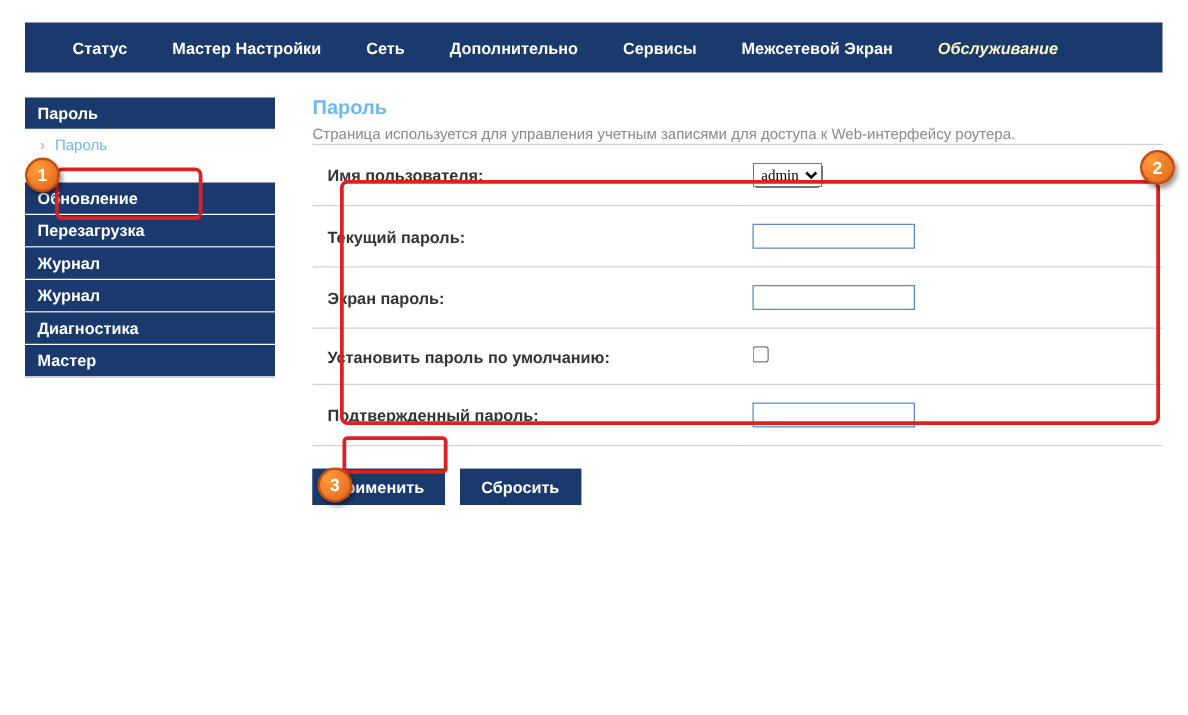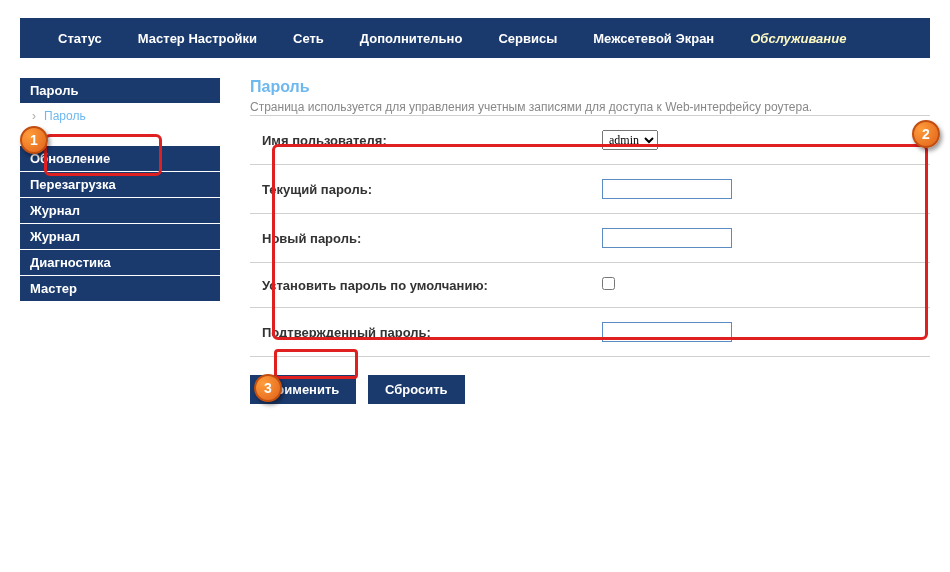--- a/index.html
+++ b/index.html
@@ -199,21 +199,21 @@
             <select>
               <option>admin</option>
             </select>
           </td>
         </tr>
         <tr>
           <td class="form-label">Текущий пароль:</td>
           <td class="form-value"><input type="password" style=""></td>
         </tr>
         <tr>
-          <td class="form-label">Новый пароль:</td>
+          <td class="form-label">Экран пароль:</td>
           <td class="form-value"><input type="password" style=""></td>
         </tr>
         <tr>
           <td class="form-label">Установить пароль по умолчанию:</td>
           <td class="form-value"><input type="checkbox" style=""></td>
         </tr>
         <tr>
           <td class="form-label">Подтвержденный пароль:</td>
           <td class="form-value"><input type="password" style=""></td>
         </tr>

